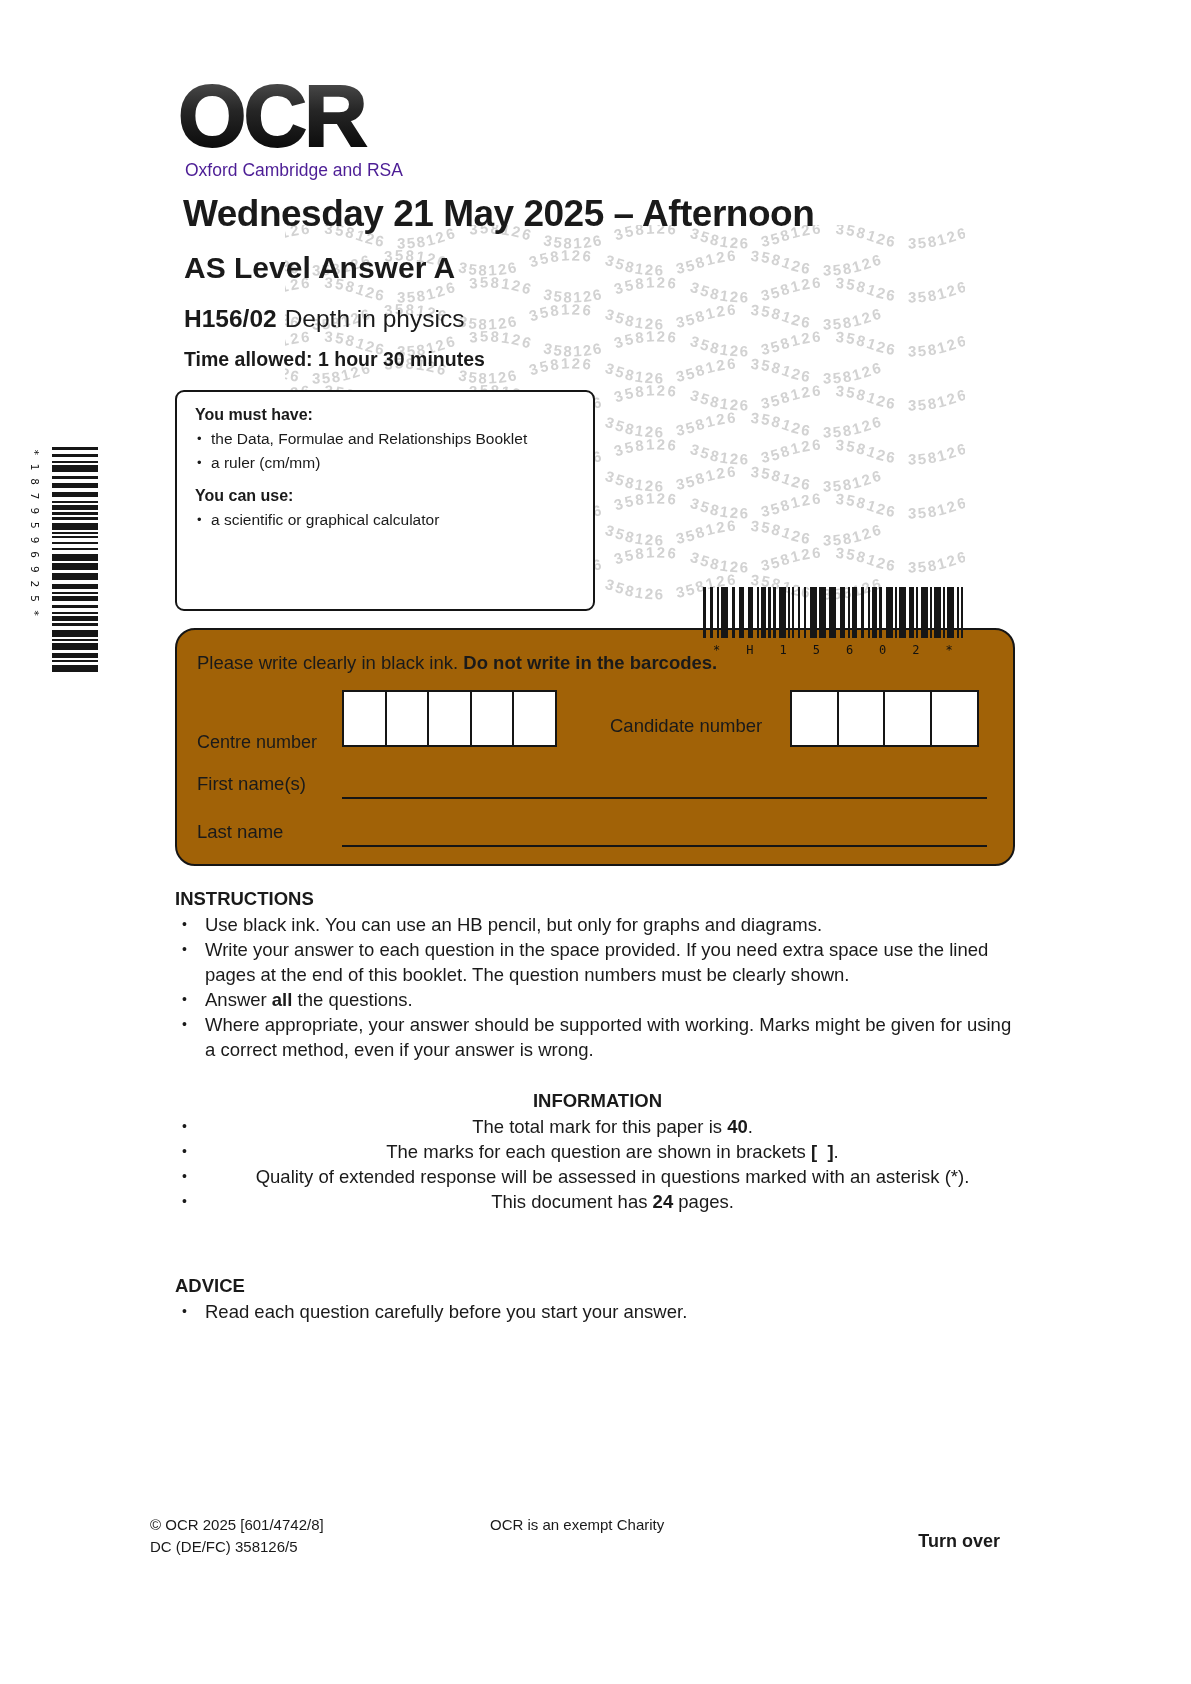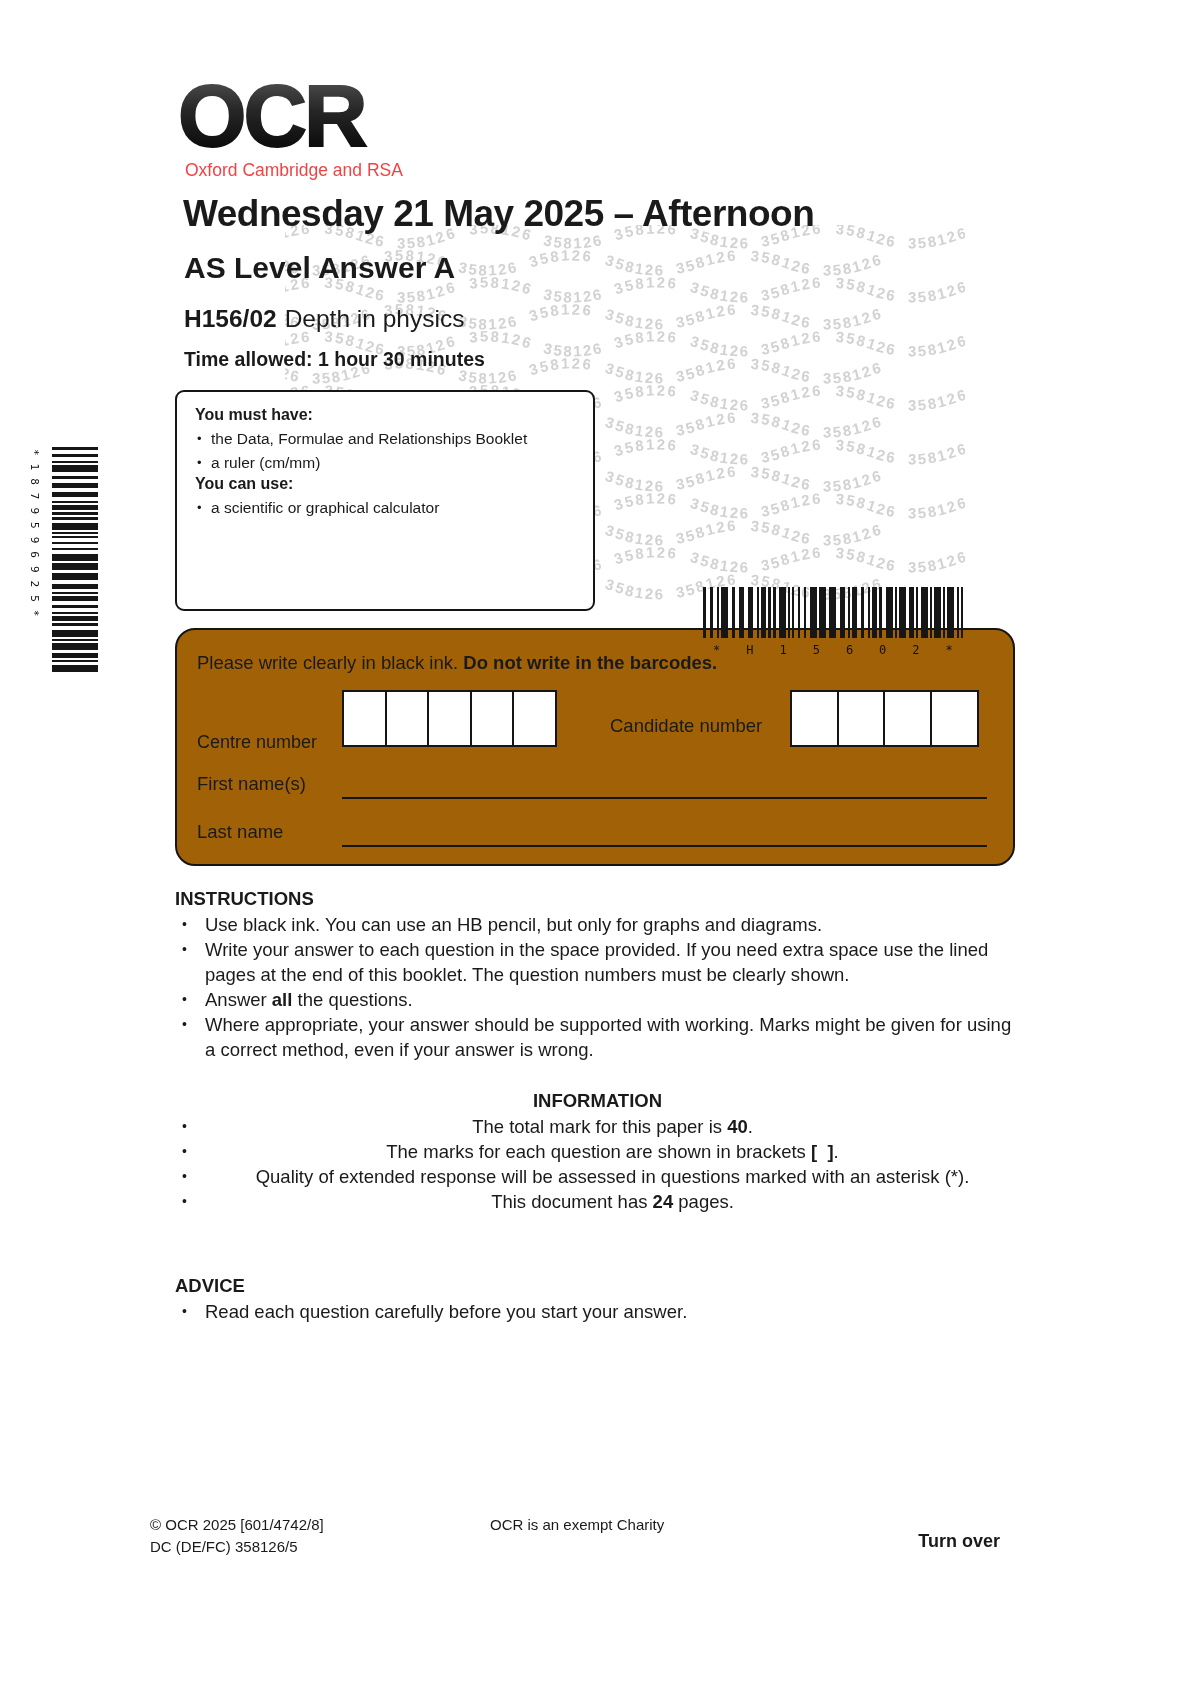--- a/index.html
+++ b/index.html
@@ -16,36 +16,36 @@
   
   .side-barcode { position:absolute; left:30px; top:447px; z-index:3; }
   .side-barcode-text {
     position:absolute; left:-2px; top:2px; height:227px;
     writing-mode:vertical-rl; font-family:"DejaVu Sans Mono", monospace;
     font-size:11px; letter-spacing:8px; color:#111;
   }
   .side-barcode-bars { position:absolute; left:22px; top:0; }
   
   .logo-svg { position:absolute; left:178px; top:76px; z-index:2; }
-  .logo-sub { position:absolute; left:185px; top:160px; font-size:17.5px; color:#ef4444; z-index:2; }
+  .logo-sub { position:absolute; left:185px; top:160px; font-size:17.5px; color:#4c1d95; z-index:2; }
   
   .date-title { position:absolute; left:183px; top:193px; font-size:37px; font-weight:bold; letter-spacing:-0.5px; z-index:2; }
   .qualification { position:absolute; left:184px; top:251px; font-size:30px; font-weight:bold; z-index:2; }
   .paper-line { position:absolute; left:184px; top:305px; font-size:24.5px; z-index:2; }
   .paper-code { font-weight:bold; }
   .paper-title { margin-left:8px; }
   .time-allowed { position:absolute; left:184px; top:348px; font-size:19.5px; font-weight:bold; z-index:2; }
   
   .must-box {
     position:absolute; left:175px; top:390px; width:420px; height:221px;
     border:2.5px solid #151515; border-radius:9px; background:#fff; z-index:2;
     padding:14px 18px;
   }
   .must-box h3 { font-size:16px; font-weight:bold; margin-bottom:3px; }
-  .must-box h3.second { }
+  .must-box h3.second { margin-top:12px; }
   .must-box ul { list-style:none; }
   .must-box li { position:relative; font-size:15.5px; line-height:24px; padding-left:16px; }
   .must-box li::before { content:"•"; position:absolute; left:2px; font-size:13px; }
   
   .main-barcode { position:absolute; left:703px; top:587px; width:262px; z-index:3; }
   .main-barcode-text {
     margin-top:1px; padding-left:10px; font-family:"DejaVu Sans Mono", monospace;
     font-size:12px; letter-spacing:26px; color:#111; white-space:nowrap;
   }
   

